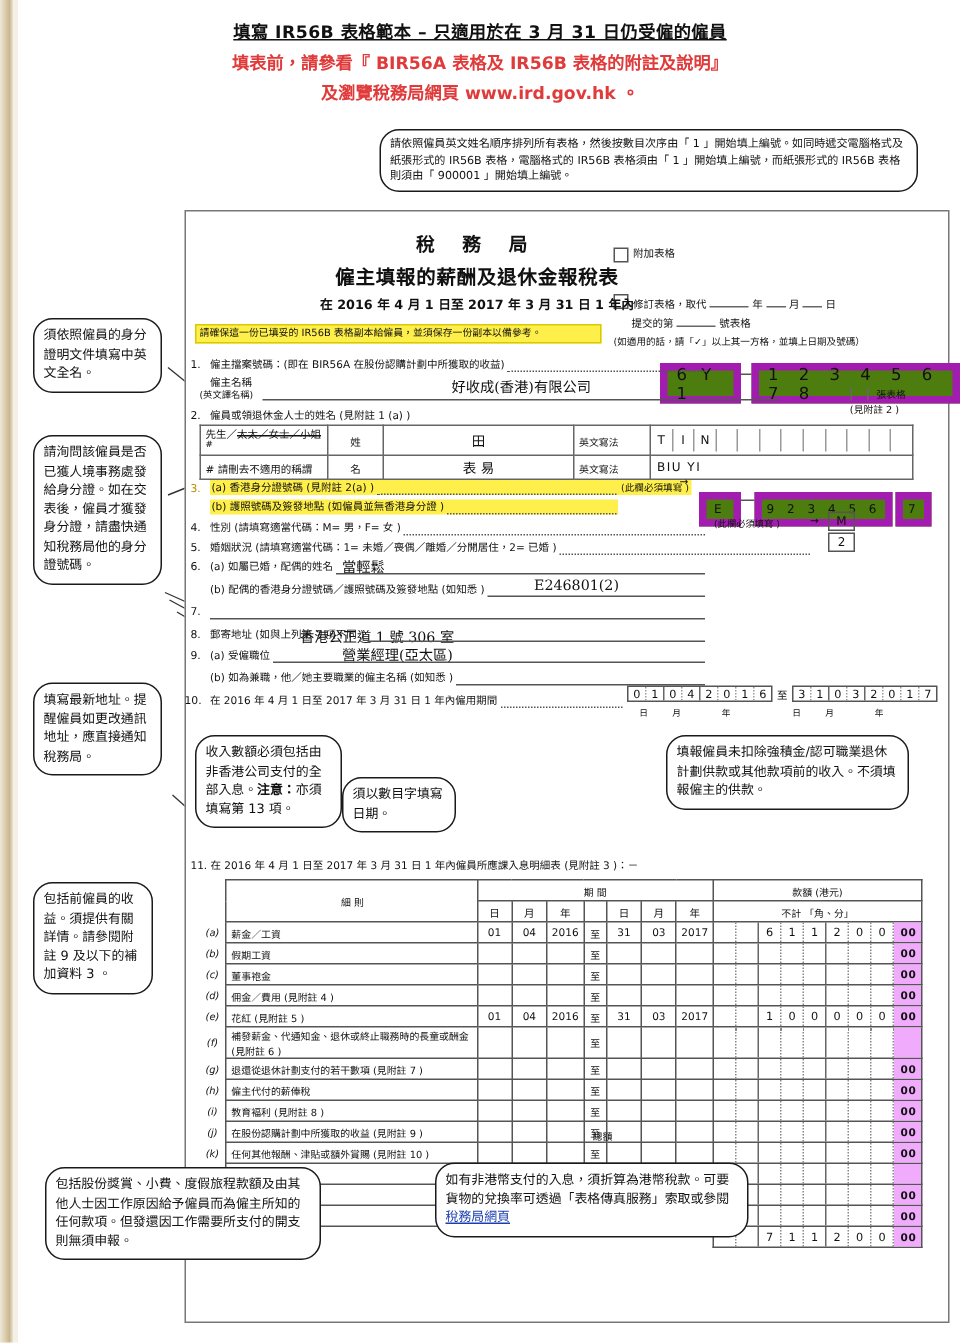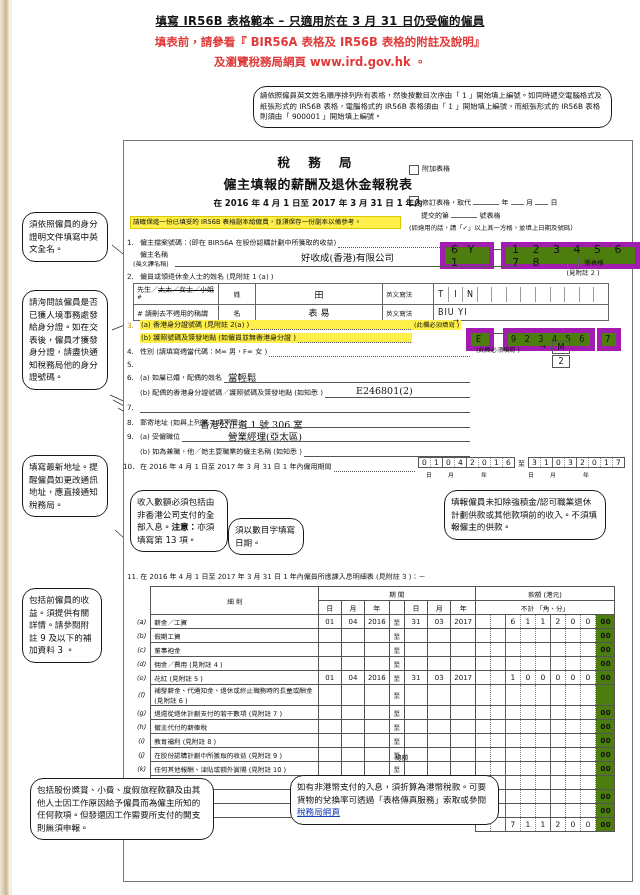--- a/index.html
+++ b/index.html
@@ -89,21 +89,21 @@
   .itable .desc{width:190px;text-align:left;padding-left:3px;}
   .itable .lt{width:14px;text-align:center;font-style:italic;border:none;}
   .itable .d{width:20px;text-align:center;font-size:7px;}
   .itable .zhi{width:11px;text-align:center;}
   .itable .amt{padding:0;}
   .itable .hdrc{text-align:center;}
   .amtcells{display:flex;height:100%;min-height:13px;}
   .amtcells span{width:14px;border-right:1px dotted #888;display:flex;align-items:center;
     justify-content:center;font-size:7.5px;}
   .amtcells span.sep{border-right:1px solid #666;}
-  .amtcells span.cents{width:18px;border-right:none;background:#4d7c0f;
+  .amtcells span.cents{width:18px;border-right:none;background:#f0abfc;
     font-weight:bold;font-size:7px;letter-spacing:-1px;}
 
   
   .bub{position:absolute;background:#fff;border:1.6px solid #1a1a1a;border-radius:13px;
     font-size:8.6px;line-height:12.5px;padding:5px 6px;color:#111;
     font-family:"DejaVu Sans","Liberation Sans",sans-serif;}
   .bub b{font-weight:bold;}
   svg.lead{position:absolute;left:0;top:0;width:640px;height:895px;pointer-events:none;}
 
   .tiny{font-size:6.2px;}
@@ -277,20 +277,24 @@
   <div class="num" style="left:127px;top:347px;">4.</div>
   <div class="row flex" style="left:140px;top:347px;width:330px;">
     <span>性別 (請填寫適當代碼：M= 男，F= 女 )</span>
     <span class="dotline"></span>
   </div>
   <div class="row" style="left:476px;top:345px;font-size:6.2px;">(此欄必須填寫 )</div>
   <div style="position:absolute;left:540px;top:343px;font-size:7px;">→</div>
   <div style="position:absolute;left:552px;top:341px;border:1px solid #555;width:16px;height:11px;text-align:center;font-size:8px;line-height:11px;">M</div>
 
   <div class="num" style="left:127px;top:360px;">5.</div>
+  <div class="row flex" style="left:140px;top:360px;width:400px;">
+    <span>婚姻狀況 (請填寫適當代碼：1= 未婚／喪偶／離婚／分開居住，2= 已婚 )</span>
+    <span class="dotline"></span>
+  </div>
   <div style="position:absolute;left:552px;top:355px;border:1px solid #555;width:16px;height:11px;text-align:center;font-size:8px;line-height:11px;">2</div>
 
   <div class="num" style="left:127px;top:373px;">6.</div>
   <div class="row flex" style="left:140px;top:373px;width:330px;">
     <span>(a) 如屬已婚，配偶的姓名</span>
     <span class="solidline"></span>
   </div>
   <div class="hand" style="position:absolute;left:228px;top:370px;">當輕鬆</div>
 
   <div class="row flex" style="left:140px;top:388px;width:330px;">

